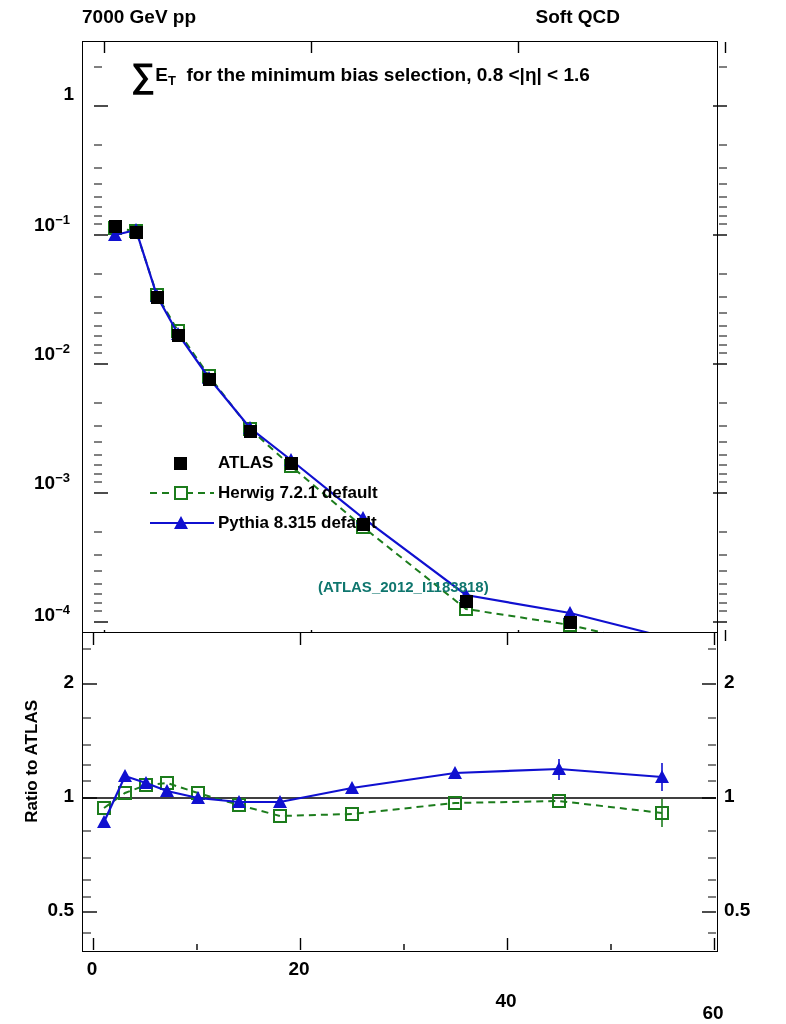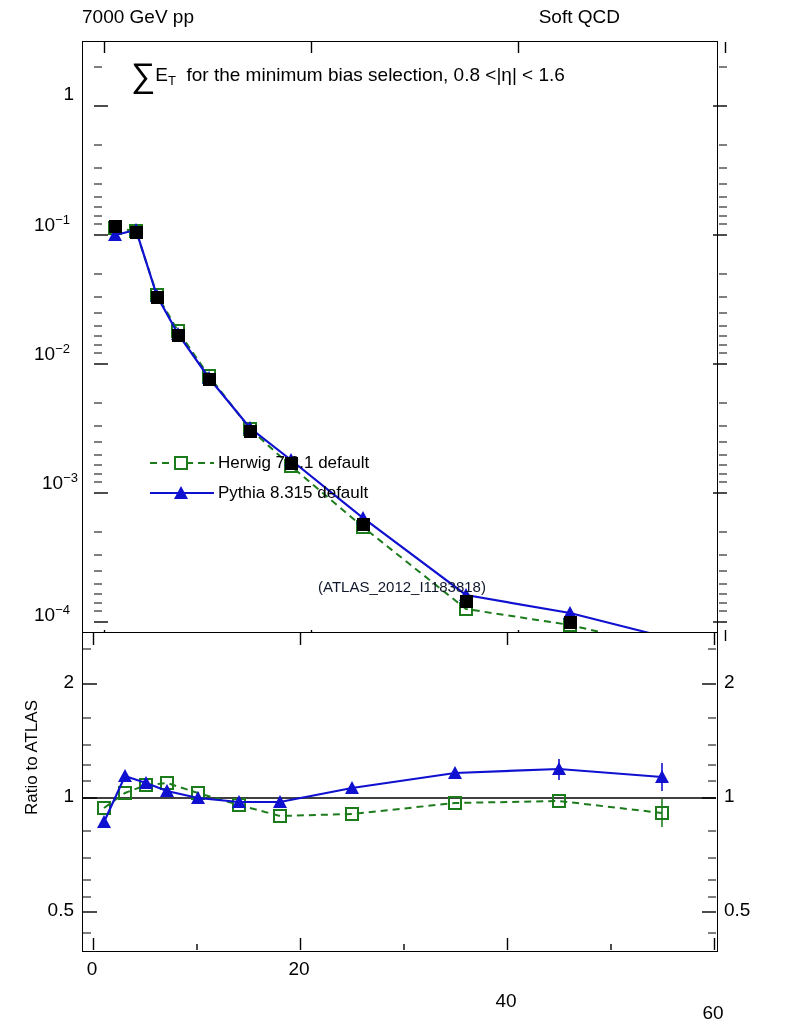--- a/index.html
+++ b/index.html
@@ -11,20 +11,21 @@
     width: 786px;
     height: 1024px;
     font-family: "Liberation Sans", sans-serif;
     color: #000000;
     overflow: hidden;
   }
   #root {
     position: relative;
     width: 672px;
     height: 1024px;
+    font-weight: bold;
   }
   .abs { position: absolute; }
 
   
   .hdr-left {
     left: 82px; top: 6px;
     font-size: 19px;
   }
   .hdr-right {
     right: 52px; top: 6px;
@@ -108,21 +109,21 @@
     height: 24px;
     flex: 0 0 70px;
     position: relative;
   }
   .leg-text { white-space: nowrap; }
 
   
   #watermark {
     left: 318px; top: 578px;
     font-size: 15px;
-    color: #0f172a;
+    color: #0f766e;
   }
 
   
   #ratio-ylabel {
     left: 22px; top: 700px;
     writing-mode: vertical-rl;
     transform: rotate(180deg);
     font-size: 17px;
   }
 </style>
@@ -273,24 +274,32 @@
     </svg>
 
     <div class="abs" id="plot-title" style="left:48px; top:18px;">
       <span class="sigma">∑</span><span>E</span><span class="subE">T</span>&nbsp;&nbsp;<span>for the minimum bias selection, 0.8 &lt;|η| &lt; 1.6</span>
     </div>
   </div>
 
   <div class="abs ylab" style="left:4px; top:83px;">1</div>
   <div class="abs ylab" style="left:0px; top:212px;">10<span class="sup">−1</span></div>
   <div class="abs ylab" style="left:0px; top:341px;">10<span class="sup">−2</span></div>
-  <div class="abs ylab" style="left:0px; top:470px;padding-left:8px;">10<span class="sup">−3</span></div>
+  <div class="abs ylab" style="left:0px; top:470px;">10<span class="sup">−3</span></div>
   <div class="abs ylab" style="left:0px; top:602px;">10<span class="sup">−4</span></div>
 
   <div class="abs" id="legend">
+    <div class="leg-row">
+      <span class="leg-mark">
+        <svg width="70" height="24">
+            <rect x="26" y="6" width="13" height="13" fill="#000"></rect>
+          </svg>
+      </span>
+      <span class="leg-text">ATLAS</span>
+    </div>
     <div class="leg-row">
       <span class="leg-mark">
         <svg width="70" height="24">
           <line x1="2" y1="12" x2="66" y2="12" stroke="#1c7c1c" stroke-width="2" stroke-dasharray="7,5"></line>
           <rect x="27" y="6" width="12" height="12" fill="#fff" stroke="#1c7c1c" stroke-width="2"></rect>
         </svg>
       </span>
       <span class="leg-text">Herwig 7.2.1 default</span>
     </div>
     <div class="leg-row">

